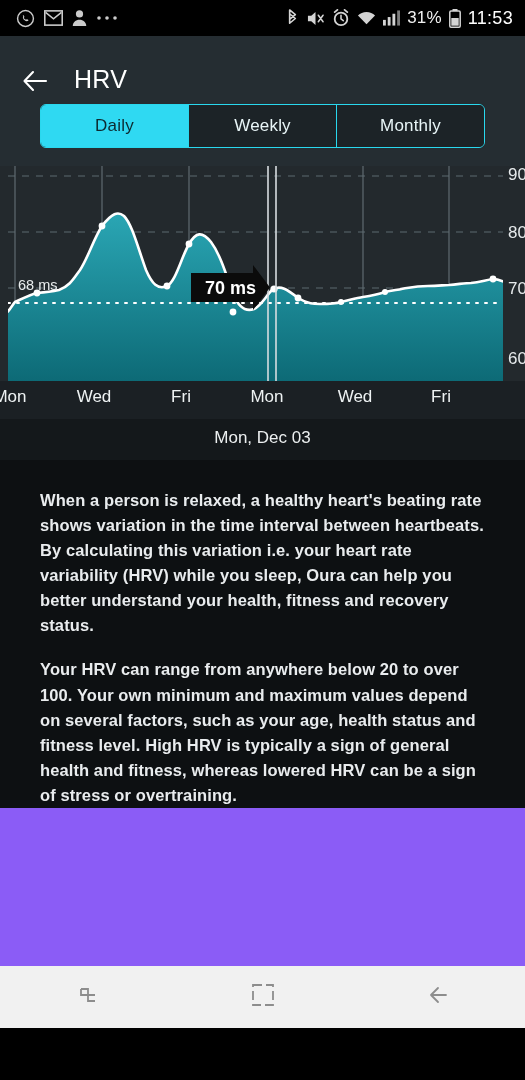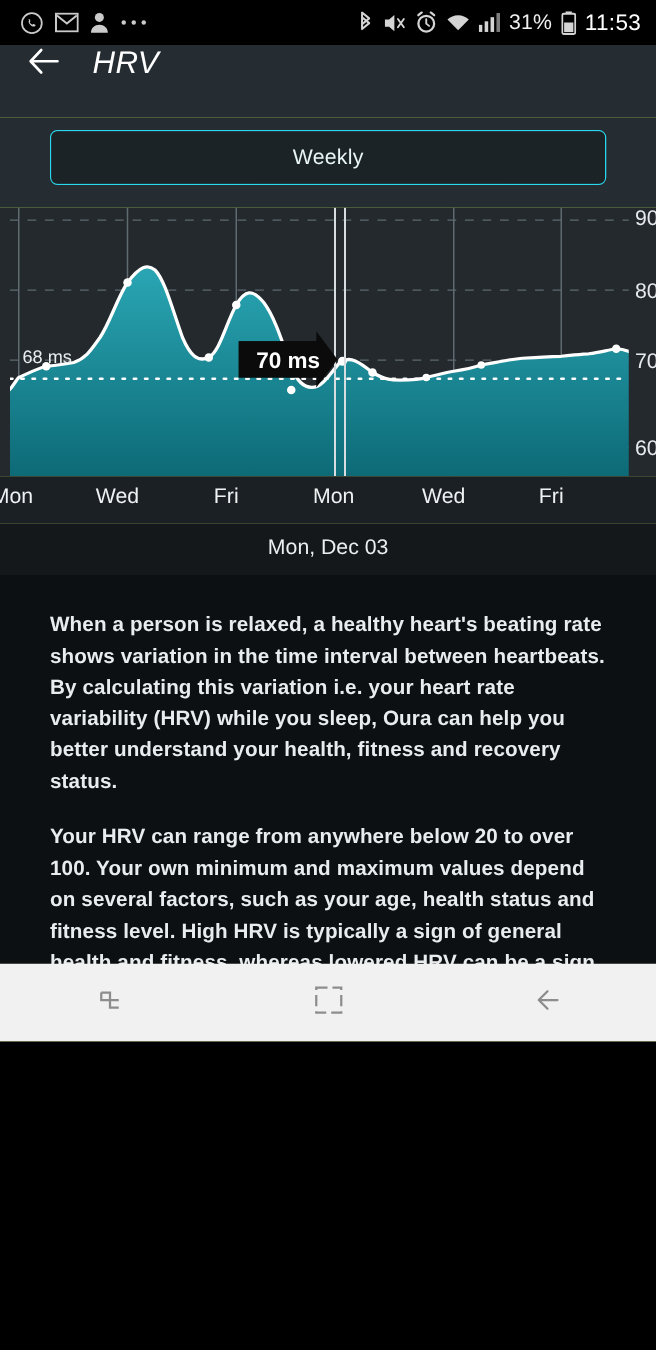--- a/index.html
+++ b/index.html
@@ -2,38 +2,38 @@
 <html><head>
 <meta charset="utf-8">
 <style>
   * { box-sizing: border-box; margin: 0; padding: 0; }
   html, body {
     width: 525px; height: 1080px;
     background: #000;
     font-family: "Liberation Sans", sans-serif;
     overflow: hidden;
   }
-  .phone { position: relative; width: 525px; height: 833px; background: #bef264; }
+  .phone { position: relative; width: 525px; height: 1028px; background: #8b5cf6; }
 
   
   .statusbar {
     height: 36px; background: #000; color: #e8e8e8;
     display: flex; align-items: center; justify-content: space-between;
     padding: 0 12px 0 16px;
   }
   .sb-left, .sb-right { display: flex; align-items: center; gap: 9px; }
   .sb-right { gap: 7px; }
   .sb-ico { display: inline-flex; align-items: center; justify-content: center; opacity: .92; }
   .sb-text { font-size: 17px; letter-spacing: .2px; color: #f0f0f0; }
   .sb-time { font-size: 18px; color: #fff; letter-spacing: .3px; }
 
   
   .appbar {
     height: 58px; background: #252d32;
-    display: flex; align-items: flex-start; padding-left: 22px; gap: 26px; font-style: italic;
+    display: flex; align-items: flex-end; padding-left: 22px; gap: 26px;
   }
   .back-arrow { width: 26px; height: 26px; display:block; }
   .app-title { color: #fff; font-size: 25px; font-weight: 400; letter-spacing: .3px; }
 
   
   .segwrap { background: #252d32; padding: 10px 40px 18px 40px; }
   .segment {
     display: flex; height: 44px; border: 1px solid #29d8ee;
     border-radius: 6px; overflow: hidden;
   }
@@ -161,21 +161,23 @@
     <span>
       <svg class="back-arrow" viewBox="0 0 26 26">
           <path d="M24 13H3M11 4L2.5 13 11 22" fill="none" stroke="#fff" stroke-width="2.1" stroke-linecap="round" stroke-linejoin="round"></path>
         </svg>
     </span>
     <span class="app-title">HRV</span>
   </div>
 
   <div class="segwrap">
     <div class="segment">
+      <div class="seg-btn active nodiv">Daily</div>
       <div class="seg-btn">Weekly</div>
+      <div class="seg-btn">Monthly</div>
     </div>
   </div>
 
   <div class="chart-area">
     <svg width="525" height="215" viewBox="0 0 525 215">
       <defs>
         <linearGradient id="areaGrad" x1="0" y1="0" x2="0" y2="1">
           <stop offset="0%" stop-color="#2aa6b4"></stop>
           <stop offset="100%" stop-color="#0d6a76"></stop>
         </linearGradient>

